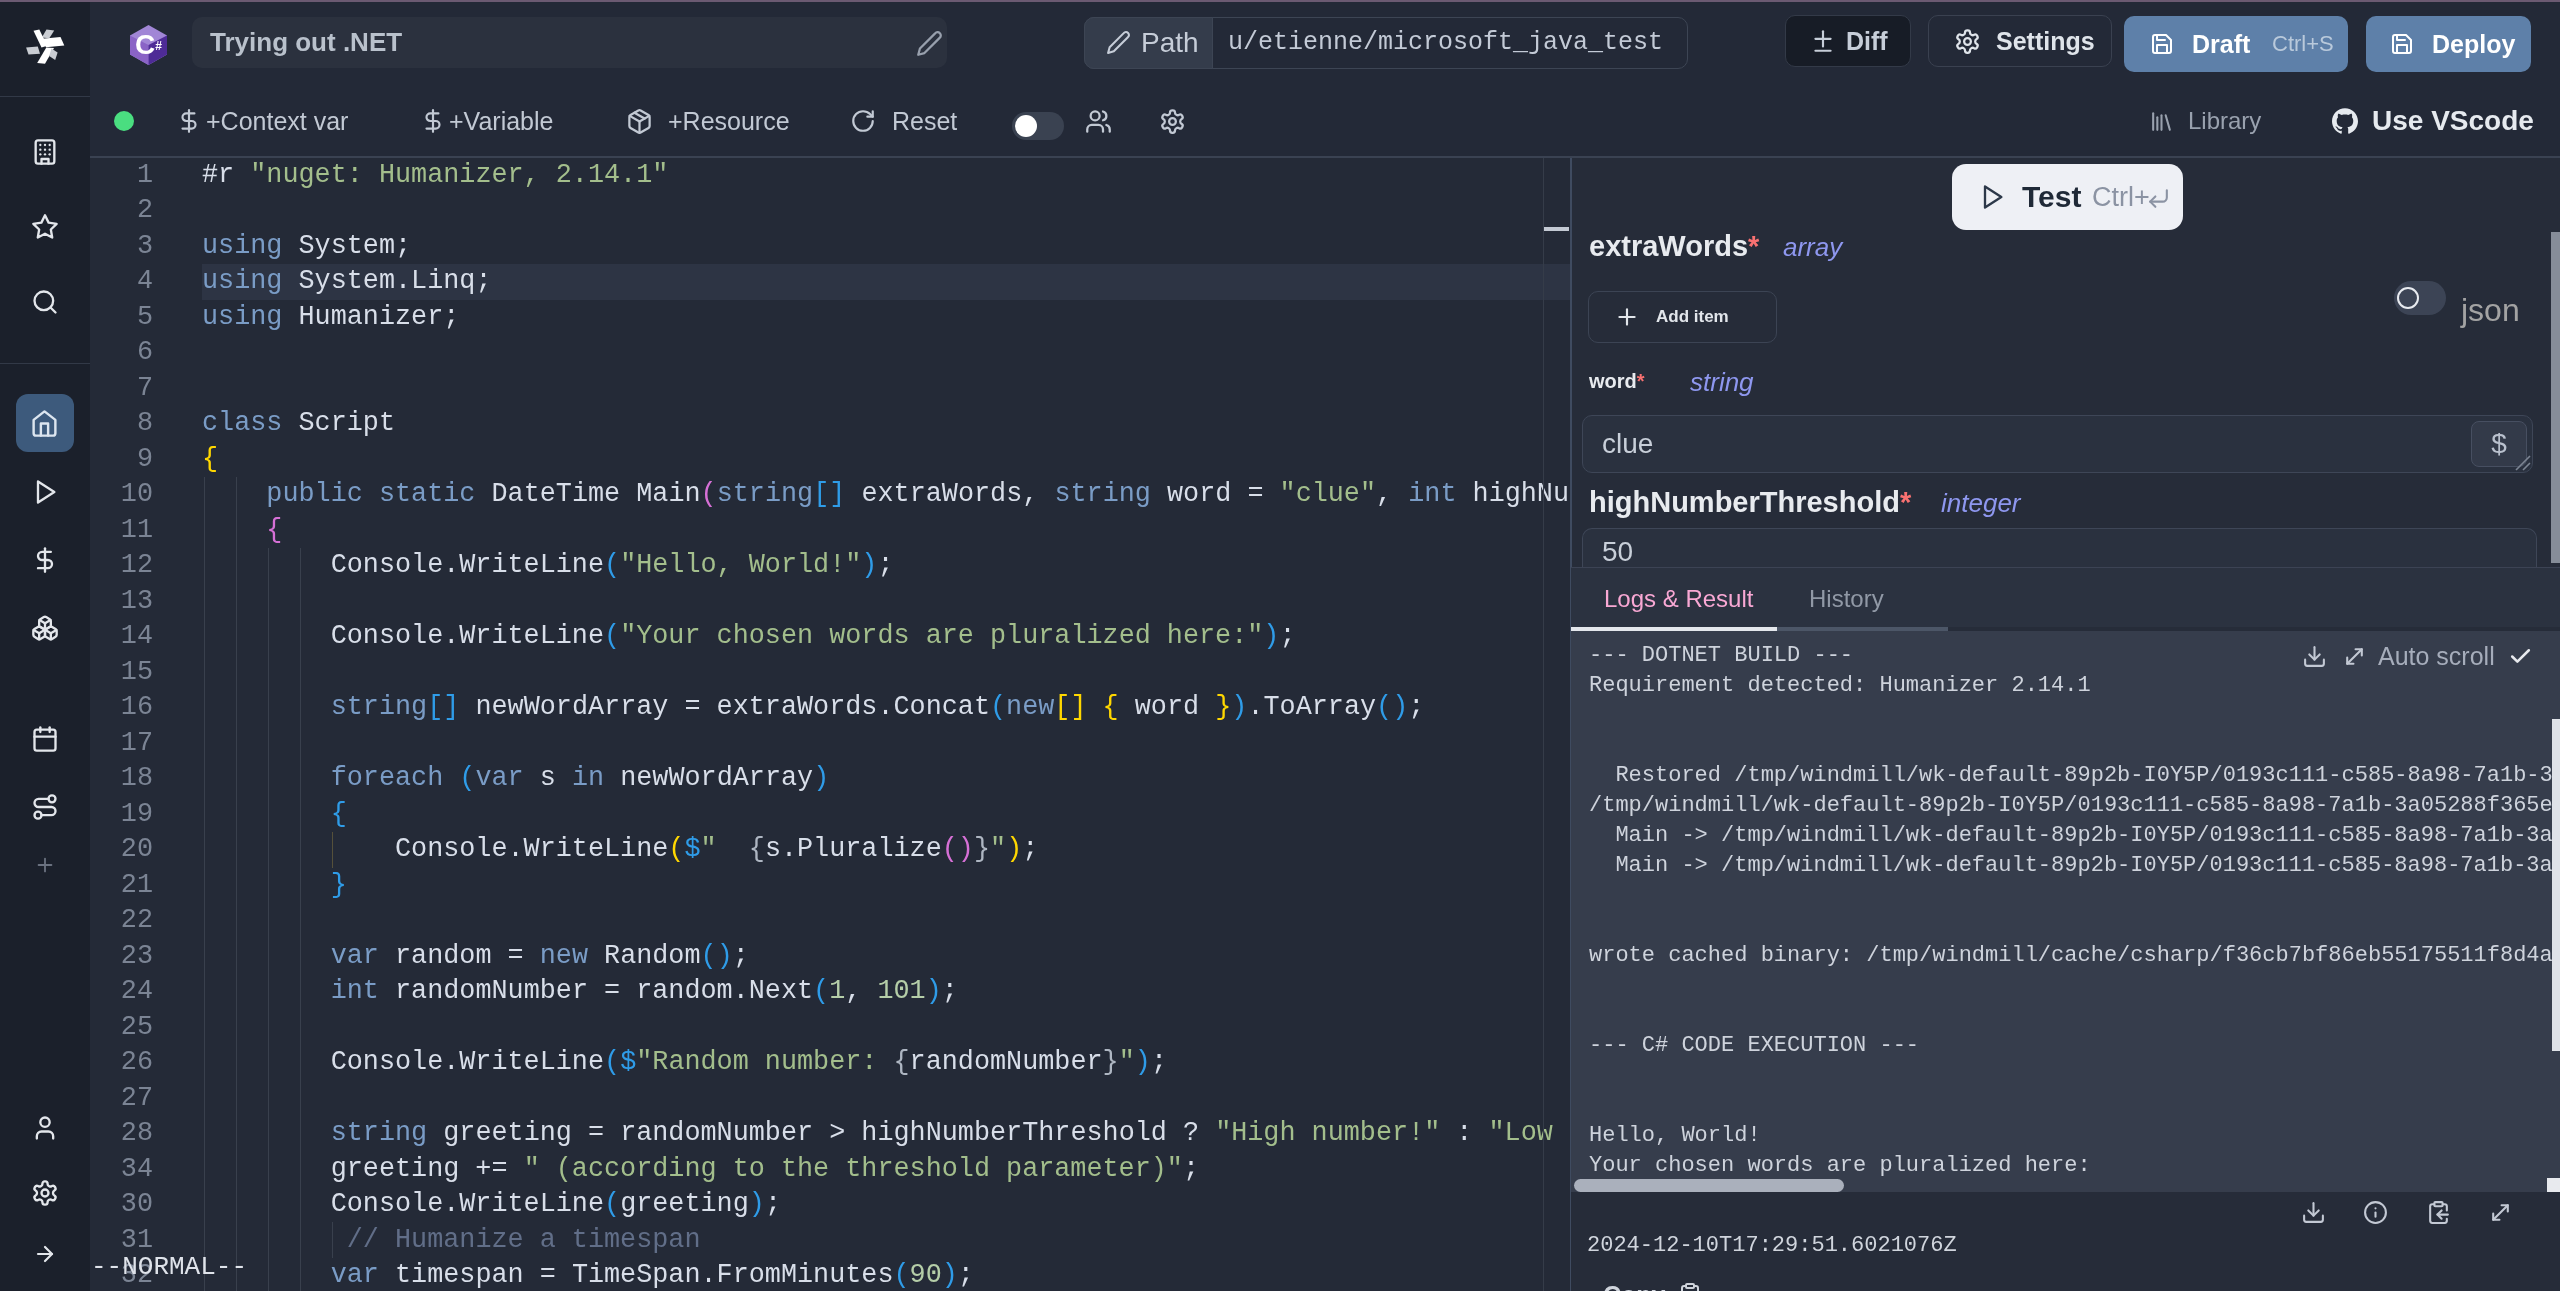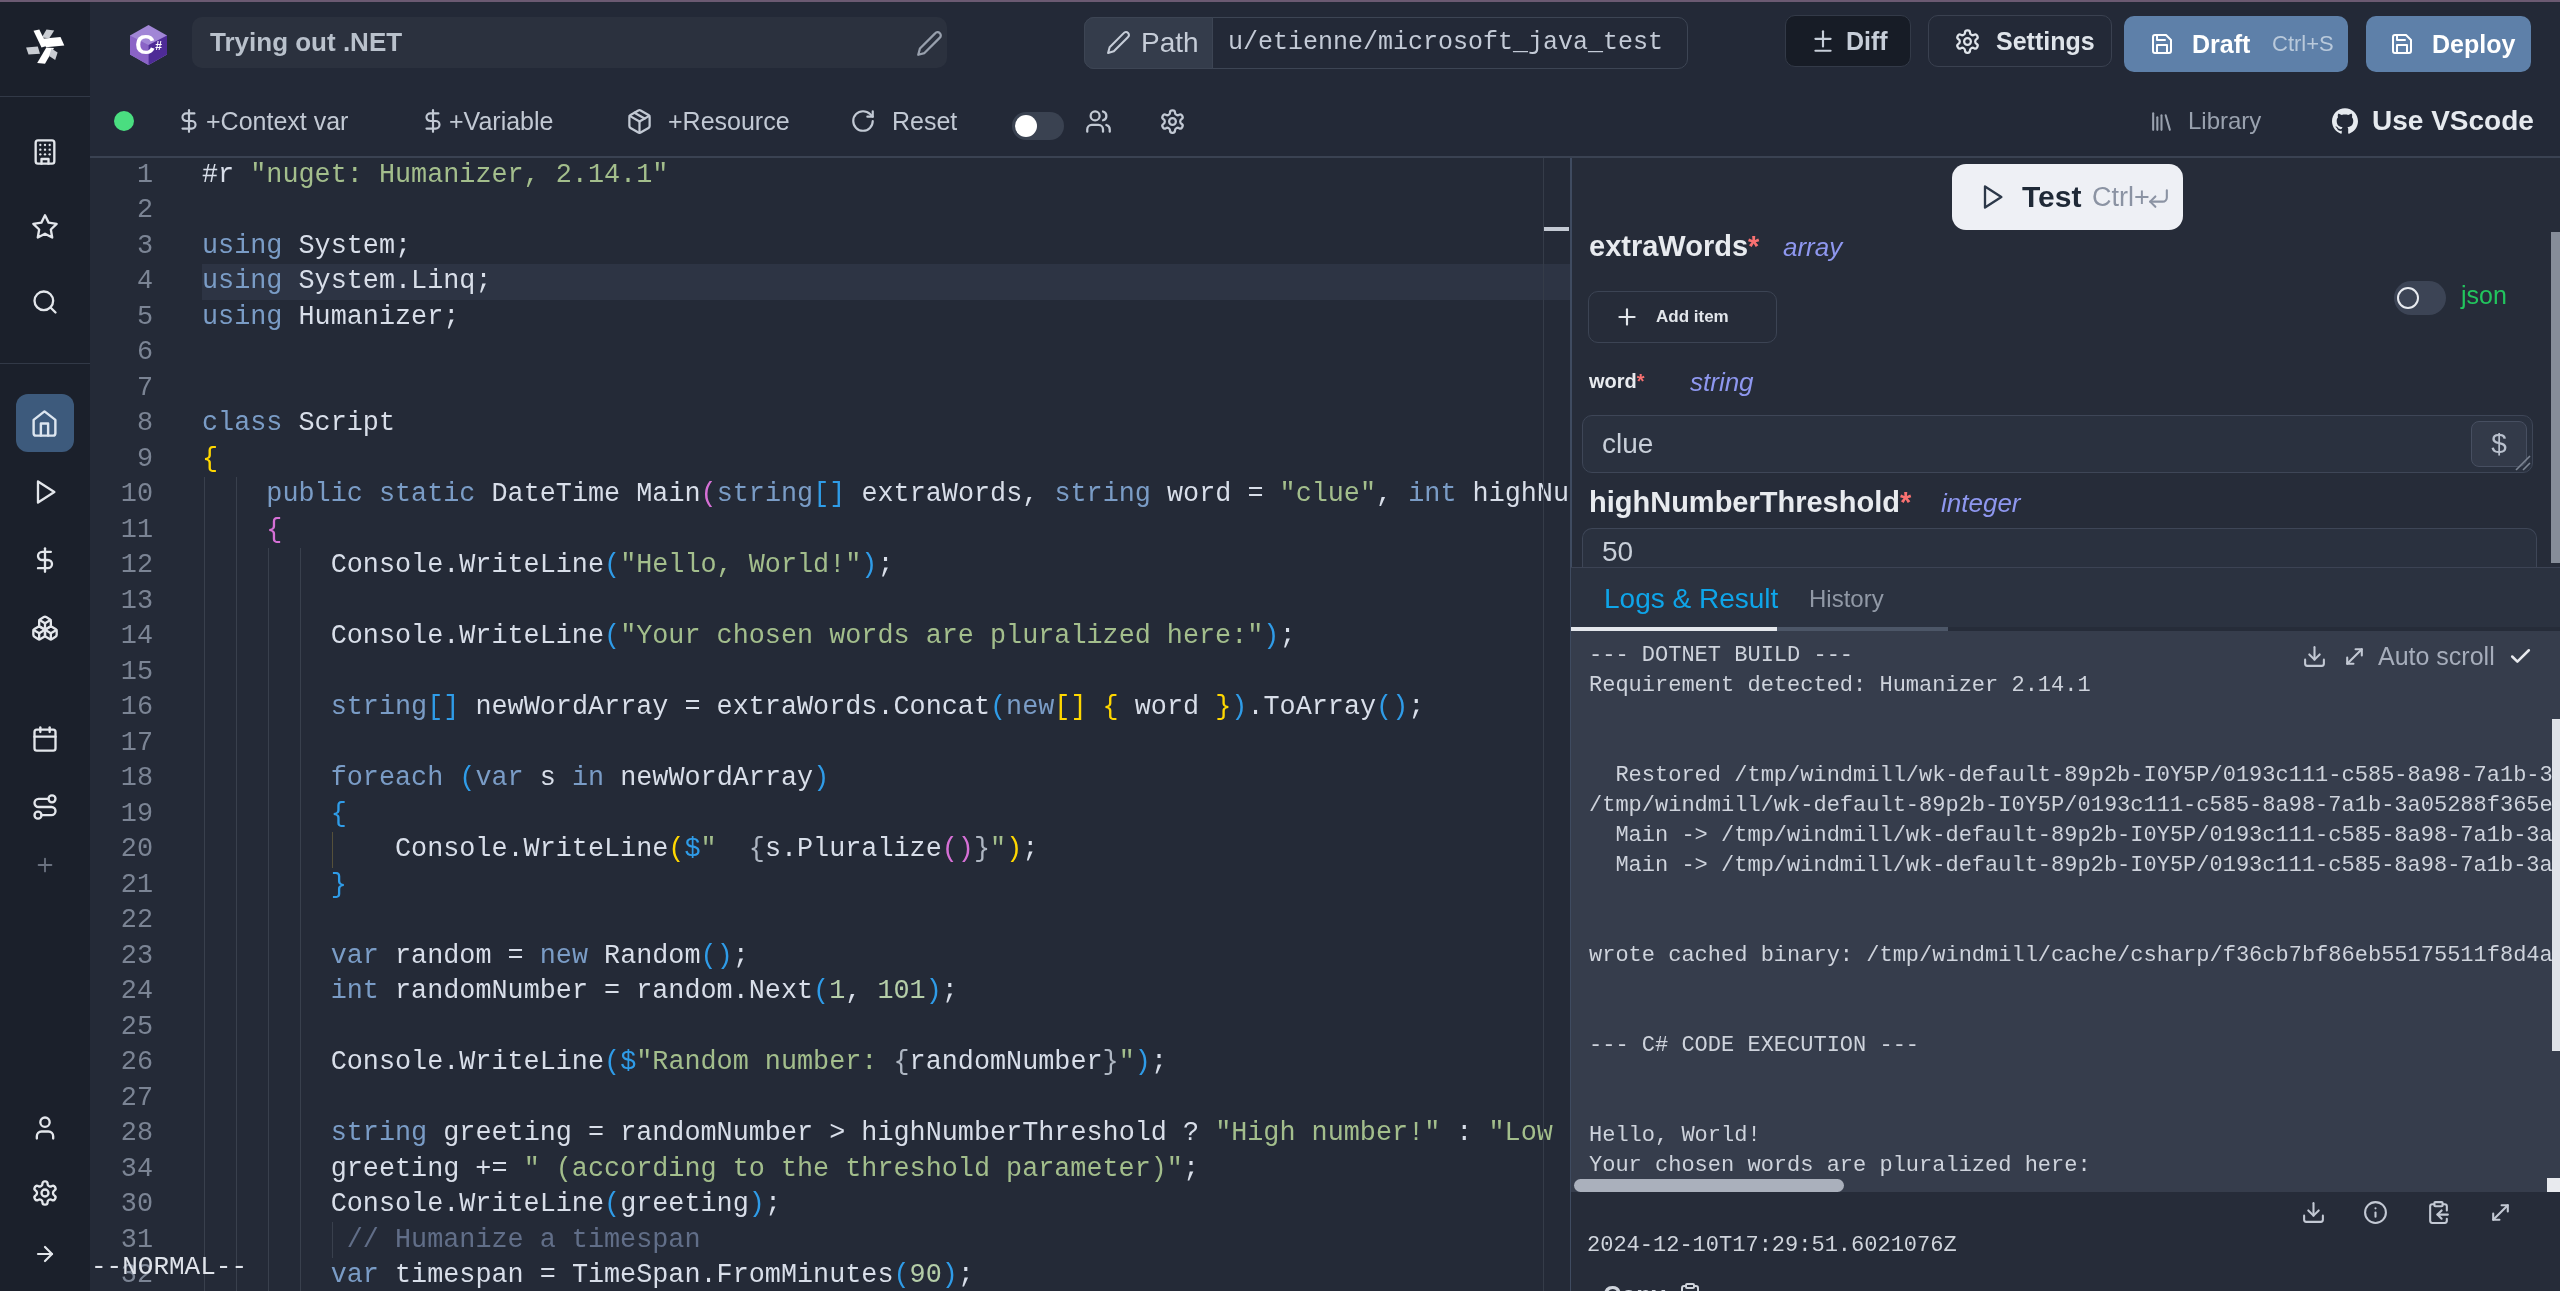--- a/index.html
+++ b/index.html
@@ -293,21 +293,21 @@
 <div class="abs" style="left:2022px;top:164px;height:66px;line-height:66px;font-size:30px;font-weight:700;color:#1f2937">Test</div>
 <div class="abs" style="left:2092px;top:164px;height:66px;line-height:66px;font-size:27px;color:#8b93a3">Ctrl+</div>
 <svg style="position:absolute;left:2146px;top:186px" width="25" height="25" viewBox="0 0 24 24" fill="none" stroke="#8b93a3" stroke-width="2" stroke-linecap="round" stroke-linejoin="round">
       <polyline points="9 10 4 15 9 20"></polyline>
       <path d="M20 4v7a4 4 0 0 1-4 4H4"></path>
     </svg>
 <div class="abs" style="left:1589px;top:228px;height:36px;line-height:36px;font-size:29px;font-weight:700;color:#e8ebef">extraWords<span style="color:#f87171">*</span></div>
 <div class="abs" style="left:1783px;top:231px;height:32px;line-height:32px;font-size:26px;font-style:italic;color:#8e97ef">array</div>
 <div class="abs" style="left:2394px;top:281px;width:52px;height:34px;border-radius:17px;background:#3c4455"></div>
 <div class="abs" style="left:2397px;top:287px;width:22px;height:22px;border-radius:50%;border:2px solid #e8ebf0"></div>
-<div class="abs" style="left:2461px;top:278px;height:34px;line-height:34px;font-size:25px;color:#22c55e">json</div>
+<div class="abs" style="left:2461px;top:293px;height:34px;line-height:34px;font-size:32px;color:#a3a3a3">json</div>
 <div class="abs" style="left:1588px;top:291px;width:189px;height:52px;border-radius:10px;border:1px solid #3c4454"></div>
 <svg style="position:absolute;left:1614px;top:304px;" width="26" height="26" viewBox="0 0 24 24" fill="none" stroke="#e2e6eb" stroke-width="2" stroke-linecap="round" stroke-linejoin="round">
       <path d="M5 12h14"></path>
       <path d="M12 5v14"></path>
     </svg>
 <div class="abs" style="left:1656px;top:291px;height:48px;line-height:52px;font-size:17px;font-weight:700;color:#e2e6eb">Add item</div>
 <div class="abs" style="left:1589px;top:363px;height:36px;line-height:36px;font-size:20px;font-weight:700;color:#e8ebef">word<span style="color:#f87171">*</span></div>
 <div class="abs" style="left:1690px;top:366px;height:32px;line-height:32px;font-size:26px;font-style:italic;color:#8e97ef">string</div>
 <div class="abs" style="left:1582px;top:415px;width:951px;height:58px;border-radius:10px;border:1px solid #3e4657;background:#2a313f"></div>
 <div class="abs" style="left:1602px;top:415px;height:58px;line-height:58px;font-size:28px;color:#c8cfd9">clue</div>
@@ -316,21 +316,21 @@
 <svg style="position:absolute;left:2514px;top:454px" width="18" height="18" viewBox="0 0 18 18">
       <path d="M16 2 L2 16 M16 9 L9 16" stroke="#7d8593" stroke-width="1.6"></path>
     </svg>
 <div class="abs" style="left:1589px;top:484px;height:36px;line-height:36px;font-size:29px;font-weight:700;color:#e8ebef">highNumberThreshold<span style="color:#f87171">*</span></div>
 <div class="abs" style="left:1941px;top:487px;height:32px;line-height:32px;font-size:26px;font-style:italic;color:#8e97ef">integer</div>
 <div class="abs" style="left:1582px;top:528px;width:955px;height:40px;border-radius:10px 10px 0 0;border:1px solid #3e4657;border-bottom:none;background:#2a313f"></div>
 <div class="abs" style="left:1602px;top:530px;height:38px;line-height:44px;font-size:28px;color:#c8cfd9">50</div>
 <div class="abs" style="left:2551px;top:232px;width:9px;height:331px;background:#868d99"></div>
 <div class="abs" style="left:1571px;top:567px;width:989px;height:1.5px;background:#3c4354"></div>
 <div class="abs" style="left:1571px;top:568px;width:989px;height:59px;background:#2b3240"></div>
-<div class="abs" style="left:1604px;top:570px;height:57px;line-height:57px;font-size:28px;color:#0ea5e9">Logs &amp; Result</div>
+<div class="abs" style="left:1604px;top:570px;height:57px;line-height:57px;font-size:24px;color:#f9a8d4">Logs &amp; Result</div>
 <div class="abs" style="left:1809px;top:570px;height:57px;line-height:57px;font-size:24px;color:#9199a6">History</div>
 <div class="abs" style="left:1571px;top:627px;width:206px;height:4px;background:#e4e7ec"></div>
 <div class="abs" style="left:1777px;top:627px;width:171px;height:4px;background:#4c5667"></div>
 <div class="abs" style="left:1571px;top:631px;width:989px;height:561px;background:#363d4c;overflow:hidden"></div>
 <div class="abs" style="left:1571px;top:631px;width:981px;height:561px;overflow:hidden">
 <div class="logline" style="left:18px;top:10px">--- DOTNET BUILD ---</div>
 <div class="logline" style="left:18px;top:40px">Requirement detected: Humanizer 2.14.1</div>
 <div class="logline" style="left:18px;top:130px">  Restored /tmp/windmill/wk-default-89p2b-I0Y5P/0193c111-c585-8a98-7a1b-3a05288f365e (in 216 ms).</div>
 <div class="logline" style="left:18px;top:160px">/tmp/windmill/wk-default-89p2b-I0Y5P/0193c111-c585-8a98-7a1b-3a05288f365e/Main.csproj : warning</div>
 <div class="logline" style="left:18px;top:190px">  Main -&gt; /tmp/windmill/wk-default-89p2b-I0Y5P/0193c111-c585-8a98-7a1b-3a05288f365e/obj/Main.dll</div>

